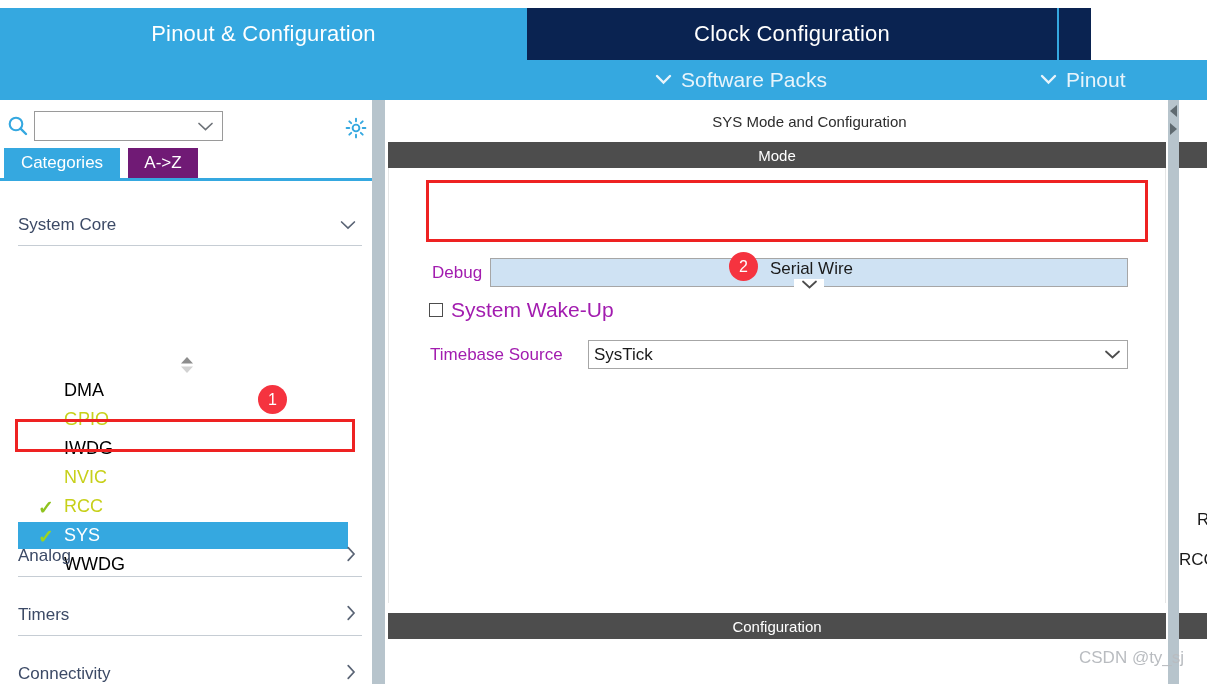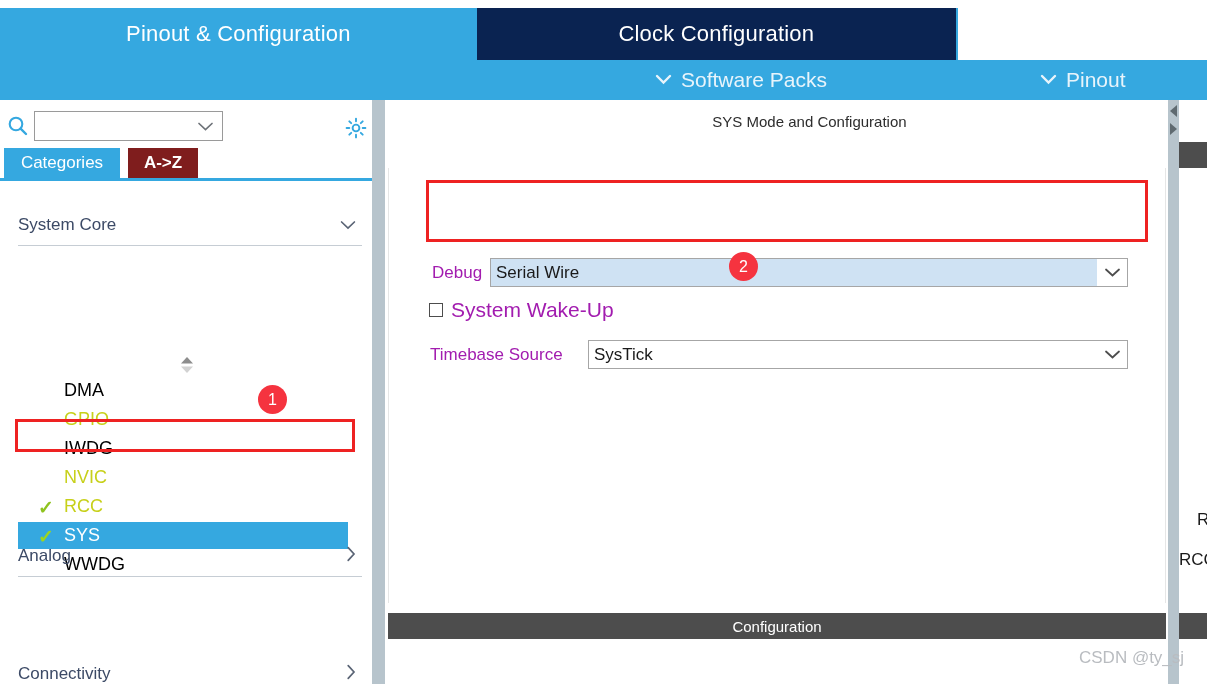--- a/index.html
+++ b/index.html
@@ -13,21 +13,21 @@
   }
   #root {
     position: relative;
     width: 1207px; height: 684px;
     background: #ffffff;
   }
 
   
   .topbar {
     position: absolute; left: 0; top: 8px;
-    width: 958px; height: 52px;
+    width: 1091px; height: 52px;
     background: #35a8e0;
     display: flex;
     align-items: stretch;
   }
   .tab {
     display: flex; align-items: center; justify-content: center;
     color: #ffffff;
     font-size: 22px;
     letter-spacing: 0.2px;
     height: 52px;
@@ -102,21 +102,21 @@
     position: absolute; top: 0; height: 30px;
     display: flex; align-items: center; justify-content: center;
     font-size: 17px;
   }
   .cat-tab.categories {
     left: 4px; width: 116px;
     background: #35a8e0; color: #ffffff;
   }
   .cat-tab.az {
     left: 128px; width: 70px;
-    background: #7f1d1d; color: #ffffff; font-weight: bold;
+    background: #701a75; color: #ffffff;
   }
   .cat-underline {
     position: absolute; left: 0; top: 78px;
     width: 372px; height: 3px;
     background: #35a8e0;
   }
 
   
   .group-header {
     position: absolute;
@@ -231,21 +231,21 @@
     padding-left: 5px;
     flex: 1;
     white-space: nowrap;
   }
   .combo .cchev {
     width: 30px; height: 27px;
     display: flex; align-items: center; justify-content: center;
     color: #4d4d4d; font-size: 16px;
     background: #ffffff;
   }
-  .combo.highlight { background: #cfe2f3; }
+  .combo.highlight { background: #cfe2f3; flex-direction: column; }
   .combo.highlight .cval { background: transparent; }
 
   .row-debug { left: 43px; top: 90px; }
   .row-debug .field-label { width: 58px; }
   .row-debug .combo { width: 638px; }
 
   .row-wakeup { left: 40px; top: 130px; display: flex; align-items: center; }
   .chkbox {
     width: 14px; height: 14px;
     border: 1.6px solid #4d4d4d;
@@ -442,38 +442,49 @@
     </div>
 
     <div class="group-header group-analog">
       <span class="ghlabel">Analog</span>
       <span class="gharrow">
         <svg width="10" height="16" viewBox="0 0 10 16">
             <path d="M2.2 1.6 L8 8 L2.2 14.4" stroke="#5a6475" stroke-width="1.7" fill="none" stroke-linecap="round"></path>
           </svg>
       </span>
     </div>
+    <div class="group-header group-timers">
+      <span class="ghlabel">Timers</span>
+      <span class="gharrow">
+        <svg width="10" height="16" viewBox="0 0 10 16">
+            <path d="M2.2 1.6 L8 8 L2.2 14.4" stroke="#5a6475" stroke-width="1.7" fill="none" stroke-linecap="round"></path>
+          </svg>
+      </span>
+    </div>
     <div class="group-header group-connectivity">
       <span class="ghlabel">Connectivity</span>
       <span class="gharrow">
         <svg width="10" height="16" viewBox="0 0 10 16">
             <path d="M2.2 1.6 L8 8 L2.2 14.4" stroke="#5a6475" stroke-width="1.7" fill="none" stroke-linecap="round"></path>
           </svg>
       </span>
     </div>
   </div>
 
   <div class="splitter-left">
     <div class="splitter-left-inner"></div>
   </div>
 
   <div class="centerpanel">
 
     <div class="panel-title">SYS Mode and Configuration</div>
 
+    <div class="section-bar section-mode">
+      <span>Mode</span>
+    </div>
 
     <div class="mode-body">
 
       <div class="field-row row-debug">
         <span class="field-label">Debug</span>
         <div class="combo highlight">
           <span class="cval">Serial Wire</span>
           <span class="cchev">
             <svg width="17" height="11" viewBox="0 0 17 11">
                 <path d="M2 2.5 L8.5 8.5 L15 2.5" stroke="#4d4d4d" stroke-width="1.8" fill="none" stroke-linecap="round"></path>

